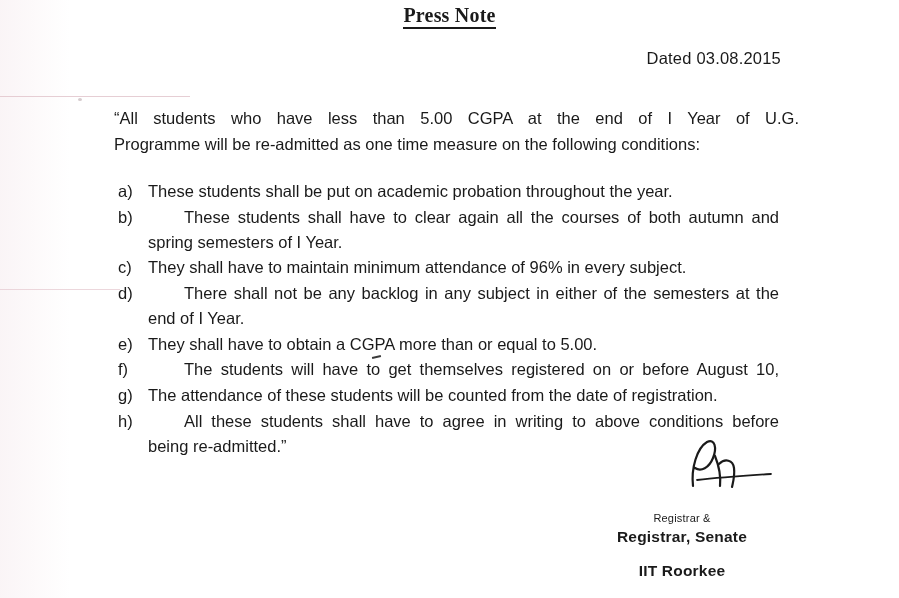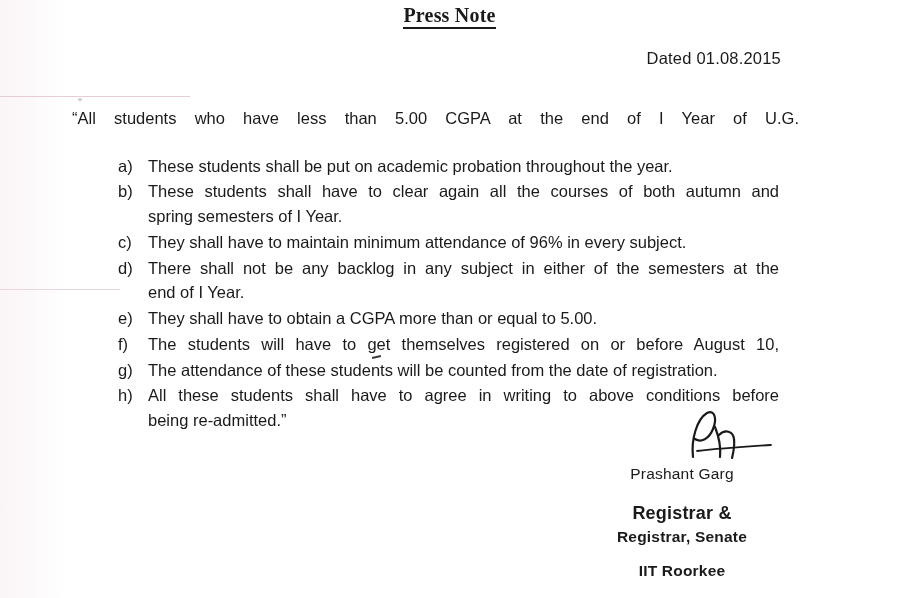--- a/index.html
+++ b/index.html
@@ -69,21 +69,21 @@
 
   .date-line {
     text-align: right;
     font-size: 16.5px;
     margin-top: 22px;
     padding-right: 118px;
     letter-spacing: 0.2px;
   }
 
   .intro {
-    margin: 38px 100px 0 72px;
+    margin: 38px 100px 0 114px;
     font-size: 16.5px;
     line-height: 1.55;
     text-align: justify;
     text-justify: inter-word;
   }
   .intro .ln {
     display: block;
   }
   .intro .ln.just {
     text-align: justify;
@@ -110,20 +110,21 @@
   .cond-text {
     flex: 1 1 auto;
     text-align: justify;
   }
   .cond-text .ln {
     display: block;
   }
   .cond-text .ln.just {
     text-align: justify;
     text-align-last: justify;
+    margin-left: 36px;
   }
 
   .signature-block {
     position: absolute;
     right: 92px;
     bottom: 8px;
     width: 250px;
     text-align: center;
   }
   .signature-mark {
@@ -134,22 +135,22 @@
     position: absolute;
     right: 24px;
     top: -4px;
   }
   .sig-name {
     font-size: 15.5px;
     margin-top: 2px;
     letter-spacing: 0.2px;
   }
   .sig-role {
-    font-size: 18px;
-    font-weight: bold;
+    font-size: 11px;
+    font-weight: normal;
     margin-top: 20px;
     letter-spacing: 0.2px;
   }
   .sig-role2 {
     font-size: 15.5px;
     font-weight: bold;
     margin-top: 4px;
     letter-spacing: 0.2px;
   }
   .sig-org {
@@ -177,24 +178,25 @@
 
   <div class="scan-tint-left"></div>
   <div class="scan-line-top"></div>
   <div class="scan-line-mid"></div>
   <div class="scan-speck" style="left:78px; top:98px;"></div>
 
   <h1 class="doc-title">
     <span>Press Note</span>
   </h1>
 
-  <div class="date-line">Dated 01.08.2015</div>
+  <div class="date-line">Dated 03.08.2015</div>
 
   <div class="intro">
     <span class="ln just">“All students who have less than 5.00 CGPA at the end of I Year   of U.G.</span>
+    <span class="ln">Programme will be re-admitted as one time measure on the following conditions:</span>
   </div>
 
   <div class="conditions">
 
     <div class="cond-item">
       <div class="cond-marker">a)</div>
       <div class="cond-text">
         <span class="ln">These students shall be put on academic probation throughout the year.</span>
       </div>
     </div>
@@ -257,19 +259,18 @@
 
   <div class="signature-block">
     <div class="signature-mark">
       <svg width="120" height="60" viewBox="0 0 120 60" fill="none" xmlns="http://www.w3.org/2000/svg">
         <path d="M30 52 C28 34, 34 14, 44 8 C52 4, 54 14, 50 24 C46 34, 38 38, 32 34" stroke="#1a1a1a" stroke-width="2.2" fill="none" stroke-linecap="round"></path>
         <path d="M52 22 C56 32, 58 42, 57 52" stroke="#1a1a1a" stroke-width="2.2" fill="none" stroke-linecap="round"></path>
         <path d="M56 30 C62 24, 70 26, 71 34 C72 42, 70 48, 69 53" stroke="#1a1a1a" stroke-width="2.2" fill="none" stroke-linecap="round"></path>
         <path d="M34 46 C52 44, 78 42, 108 40" stroke="#1a1a1a" stroke-width="1.8" fill="none" stroke-linecap="round"></path>
       </svg>
     </div>
-    <div class="sig-name">Prashant Garg</div>
     <div class="sig-role">Registrar &amp;</div>
     <div class="sig-role2">Registrar, Senate</div>
     <div class="sig-org">IIT Roorkee</div>
   </div>
 
 </div>
 
 </body></html>

